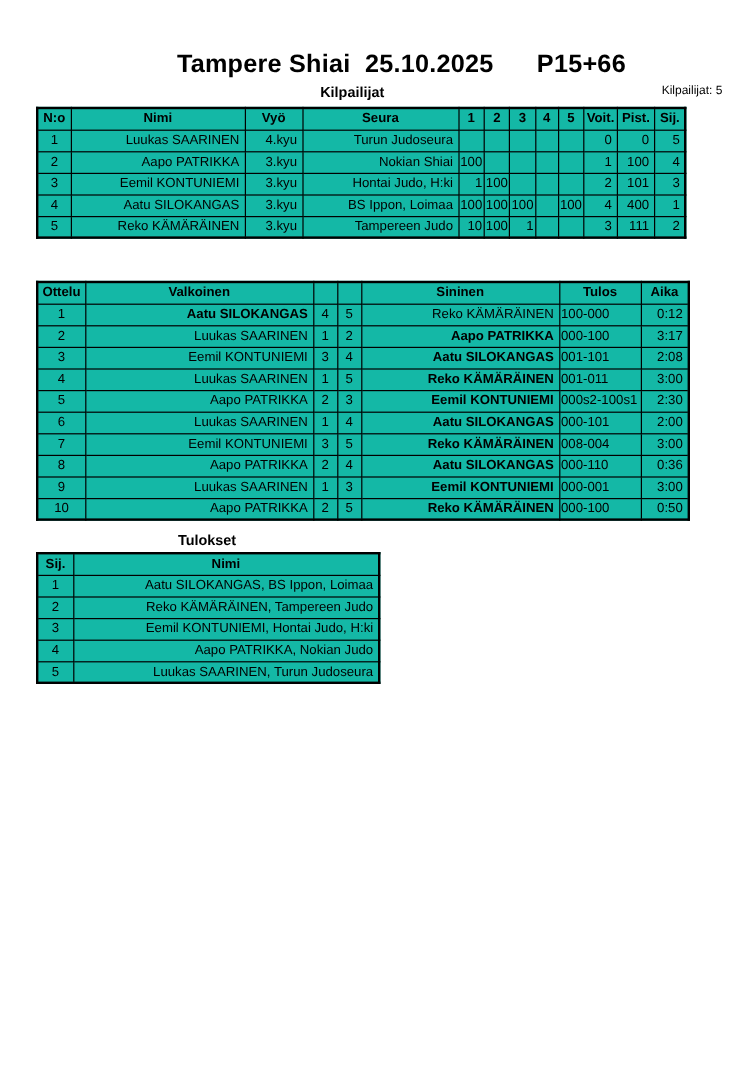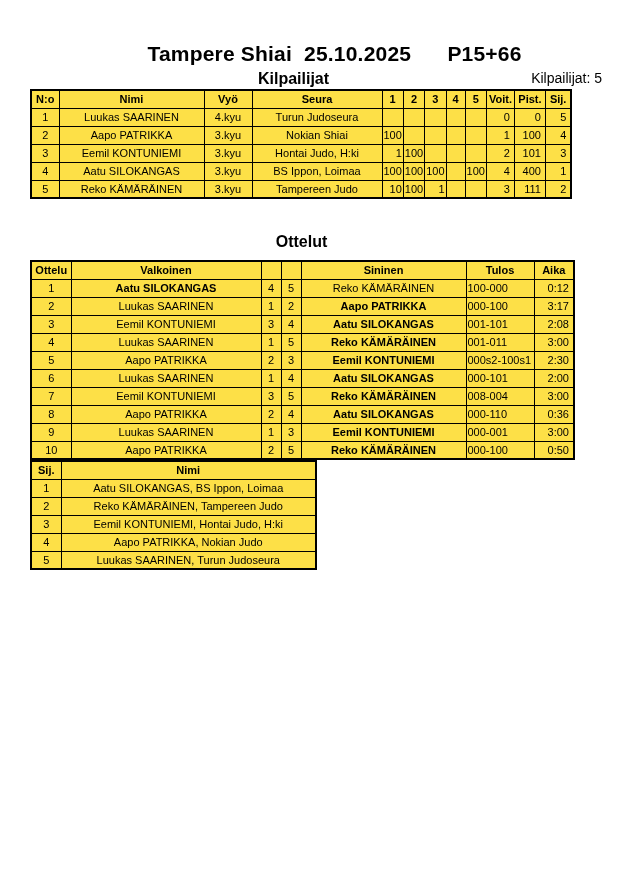--- a/index.html
+++ b/index.html
@@ -11,47 +11,47 @@
     color: #000;
   }
   .page { position: relative; width: 630px; height: 891px; background: #fff; }
 
   .title {
     position: absolute; top: 42px; left: 0; width: 630px;
     text-align: center; font-size: 21px; font-weight: bold;
     white-space: pre; letter-spacing: 0.2px; padding-left: 39px;
   }
   .sec-heading {
-    position: absolute; font-size: 16px; font-weight: bold; text-align: center;
+    position: absolute; font-size: 12px; font-weight: bold; text-align: center;
   }
   #h-kilp { top: 70px; left: 30px; width: 527px; }
-  #count  { position: absolute; top: 70px; right: 28px; font-size: 14px; }
+  #count  { position: absolute; top: 70px; right: 28px; font-size: 10px; }
   #h-ott  { top: 216px; left: 30px; width: 543px; margin-top: 17px; }
   #h-tul  { top: 443px; left: 30px; width: 285px; }
 
   table {
     position: absolute;
     border-collapse: collapse; table-layout: fixed;
-    border: 2px solid #000; background: #fde047;
+    border: 2px solid #000; background: #14b8a6;
   }
   #t-kilp { top: 89px;  left: 30px; }
-  #t-ott  { top: 234px; left: 30px; margin-top: 26px; }
+  #t-ott  { top: 234px; left: 30px; }
   #t-tul  { top: 460px; left: 30px; }
 
   th, td {
     border: 1px solid #000;
     height: 18px;
     padding: 0 4px;
     font-size: 11px;
     white-space: nowrap; overflow: hidden;
     font-weight: normal;
   }
   th { font-weight: bold; text-align: center; padding: 0 1px; }
 
-  .al { text-align: center; }
+  .al { text-align: right; }
   .ac { text-align: center; }
   .ar { text-align: right; }
   .sc { text-align: right; padding: 0 1px; }  
   .tl { padding: 0 1px; }  
   .b  { font-weight: bold; }
 </style>
 </head>
 <body>
 
 <div class="page">
@@ -277,20 +277,21 @@
           <td class="al">Aapo PATRIKKA</td>
           <td class="ac">2</td>
           <td class="ac">5</td>
           <td class="al b">Reko KÄMÄRÄINEN</td>
           <td class="tl">000-100</td>
           <td class="ar">0:50</td>
         </tr>
       </tbody>
     </table>
 
+  <div class="sec-heading" id="h-tul">Tulokset</div>
 
   <table id="t-tul">
       <colgroup>
         <col style="width: 30px;">
         <col style="width: 255px;">
       </colgroup>
       <thead>
         <tr>
           <th>Sij.</th>
           <th>Nimi</th>

